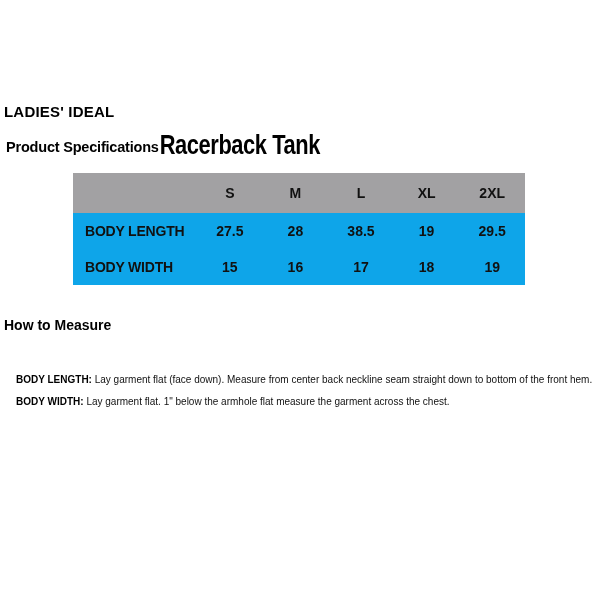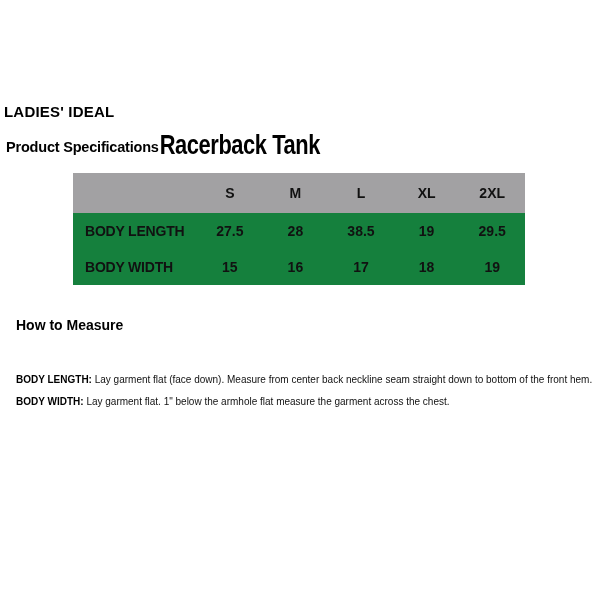--- a/index.html
+++ b/index.html
@@ -73,21 +73,21 @@
   table.spec-table thead th { height: 40px; }
   table.spec-table tbody td { height: 36px; }
   table.spec-table td.rowlabel {
     text-align: left;
     padding-left: 12px;
     letter-spacing: -0.2px;
   }
 
   .measure-heading {
     position: absolute;
-    left: 16px;
+    left: 4px;
     top: 317px;
     font-size: 14px;
     font-weight: bold;
   }
 
   .instruction {
     position: absolute;
     left: 4px;
     width: 594px;
     margin: 12px;
@@ -122,21 +122,21 @@
   <thead style="background: rgb(162, 161, 163);">
     <tr>
       <th></th>
       <th>S</th>
       <th>M</th>
       <th>L</th>
       <th>XL</th>
       <th>2XL</th>
     </tr>
   </thead>
-  <tbody style="background: #15803d;">
+  <tbody style="background: #0ea5e9;">
     <tr>
       <td class="rowlabel">BODY LENGTH</td>
       <td>27.5</td>
       <td>28</td>
       <td>38.5</td>
       <td>19</td>
       <td>29.5</td>
     </tr>
     <tr>
       <td class="rowlabel">BODY WIDTH</td>

